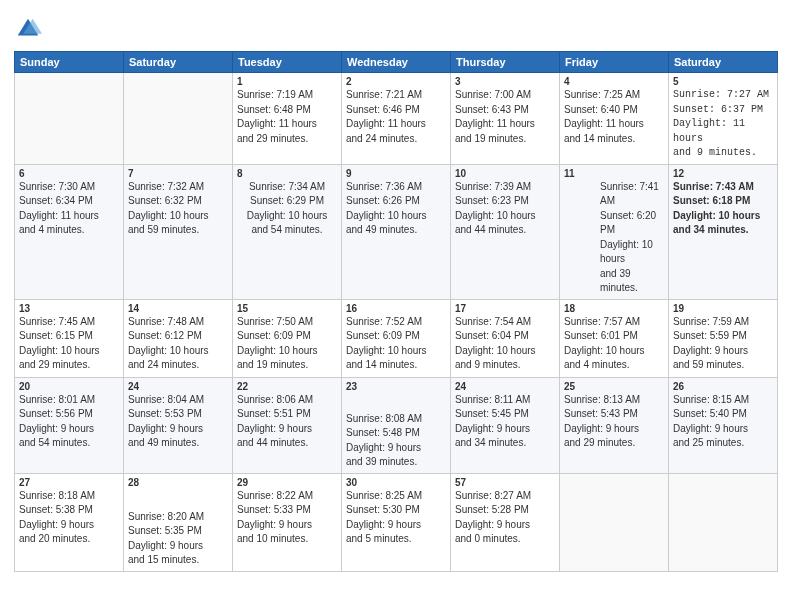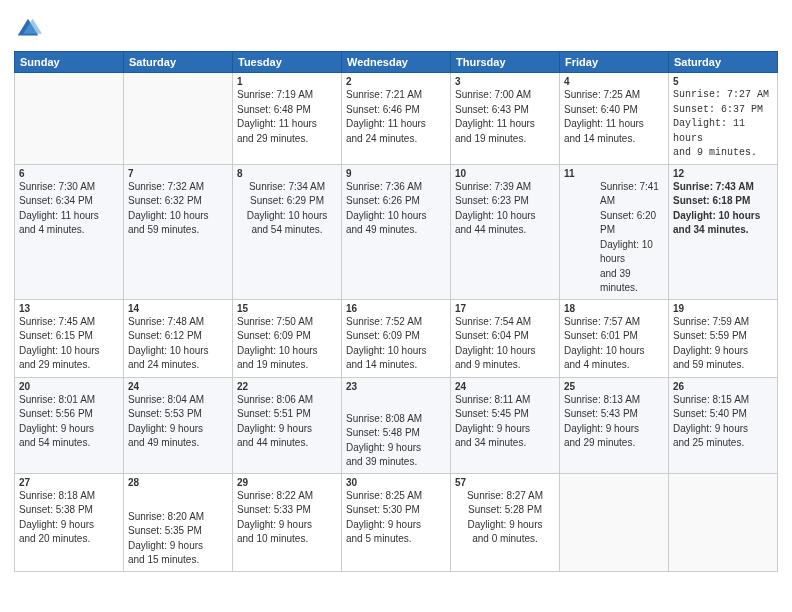--- a/index.html
+++ b/index.html
@@ -353,21 +353,21 @@
           </td>
           <td>
             <span class="day-number">30</span>
             <div class="day-info" style="white-space: pre-line;">Sunrise: 8:25 AM
 Sunset: 5:30 PM
 Daylight: 9 hours
 and 5 minutes.</div>
           </td>
           <td>
             <span class="day-number">57</span>
-            <div class="day-info" style="white-space: pre-line; text-align: center;">Sunrise: 8:27 AM
+            <div class="day-info" style="white-space: pre-line;">Sunrise: 8:27 AM
 Sunset: 5:28 PM
 Daylight: 9 hours
 and 0 minutes.</div>
           </td>
           <td class="empty-cell"></td>
           <td class="empty-cell"></td>
         </tr>
       </tbody>
   </table>
 </div>

